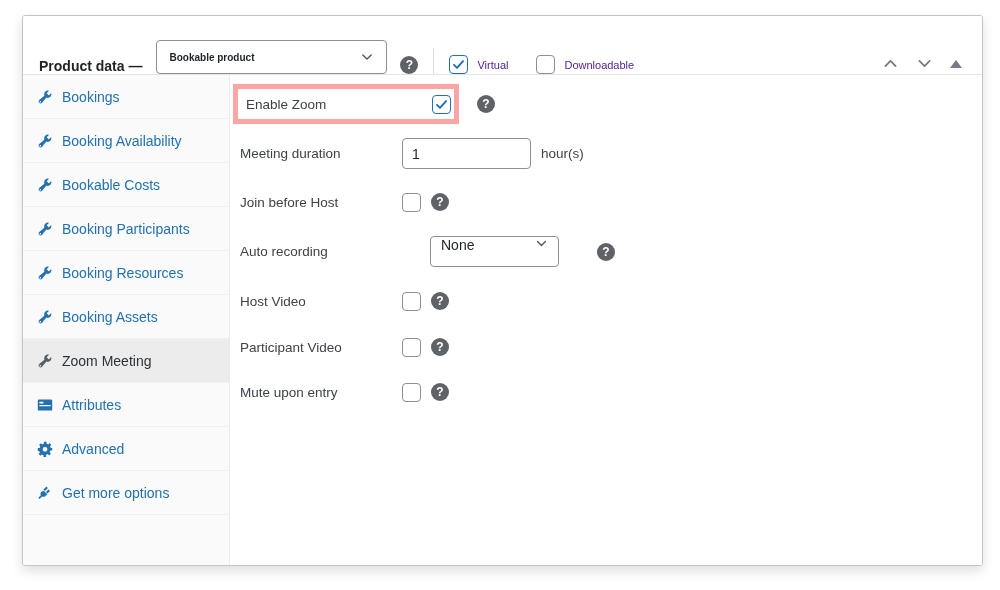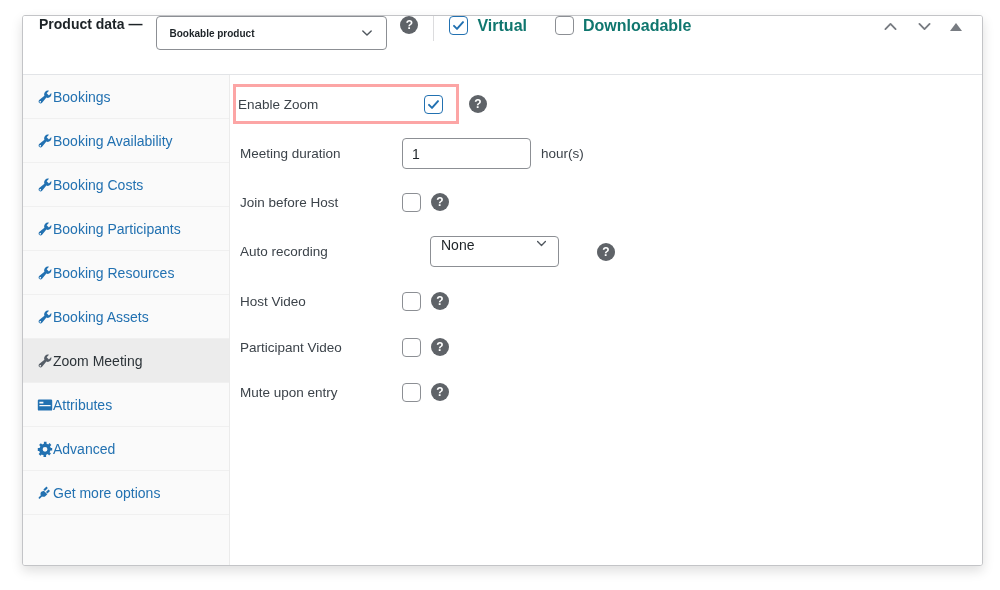--- a/index.html
+++ b/index.html
@@ -5,64 +5,64 @@
   * { box-sizing: border-box; margin: 0; padding: 0; }
   html,body { width:1000px; height:590px; background:#fff;
     font-family:"Liberation Sans","DejaVu Sans",sans-serif; }
   body { position:relative; overflow:hidden; }
 
   .panel { position:absolute; left:22px; top:15px; width:961px; height:551px;
     background:#fff; border:1px solid #c3c4c7; border-radius:3px;
     box-shadow:0 5px 12px rgba(0,0,0,.13); overflow:hidden; }
 
   
-  .hdr { height:59px; display:flex; align-items:flex-start; padding:0 14px 0 16px;
+  .hdr { height:59px; display:flex; align-items:flex-end; padding:0 14px 0 16px;
     border-bottom:1px solid #e2e4e7; background:#fff; }
   .hdr-title { font-size:14px; font-weight:bold; color:#1d2327; white-space:nowrap; }
   .type-select { margin-left:14px; width:231px; height:34px; border:1px solid #8c8f94;
     border-radius:4px; background:#fff; display:flex; align-items:center;
     justify-content:space-between; padding:0 12px; font-size:10px; font-weight:600;
     color:#1d2327; cursor:pointer; }
   .chev-down { flex:none; }
   .help { width:18px; height:18px; border-radius:50%; background:#5f6368; color:#fff;
     font-size:12px; font-weight:bold; display:inline-flex; align-items:center;
     justify-content:center; flex:none; line-height:1; }
   .hdr .help { margin-left:13px; }
   .vdiv { width:1px; height:25px; background:#dcdcde; margin:0 15px; }
-  .hcheck { display:flex; align-items:center; gap:9px; font-size:16px; font-weight:bold;
-    color:#0f766e; margin-right:28px; cursor:pointer; }
+  .hcheck { display:flex; align-items:center; gap:9px; font-size:11px; font-weight:normal;
+    color:#4c1d95; margin-right:28px; cursor:pointer; }
   .cb { width:19px; height:19px; border:1.5px solid #8c8f94; border-radius:4px;
     background:#fff; display:inline-flex; align-items:center; justify-content:center;
     flex:none; cursor:pointer; }
   .cb.checked { border-color:#2271b1; }
   .hdr-controls { margin-left:auto; display:flex; align-items:center; gap:13px;
     padding-right:4px; }
   .ord-btn { background:none; border:none; cursor:pointer; display:flex;
     align-items:center; padding:2px; }
   .tri-up { width:0; height:0; border-left:6px solid transparent;
     border-right:6px solid transparent; border-bottom:8px solid #787c82; }
 
   
   .pbody { display:flex; height:490px; }
   .sidebar { width:207px; background:#fafafa; border-right:1px solid #ebebeb; }
-  .side-item { height:44px; display:flex; align-items:center; 
+  .side-item { height:44px; display:flex; align-items:center; gap:9px;
     padding-left:14px; border-bottom:1px solid #f0f0f0; font-size:14px;
     color:#2271b1; cursor:pointer; background:#fafafa; }
   .side-item .icon { width:16px; height:16px; display:inline-flex; flex:none; }
   .side-item .icon svg { width:16px; height:16px; fill:#2271b1; }
   .side-item.active { background:#ececec; color:#2c3338; }
   .side-item.active .icon svg { fill:#555d66; }
 
   .main { flex:1; position:relative; background:#fff; }
   .frow { position:absolute; left:10px; display:flex; align-items:center; }
   .flbl { width:162px; font-size:13.5px; color:#3c434a; flex:none; }
   .frow .help { margin-left:10px; }
 
   .hl-box { position:absolute; left:3px; top:9px; width:226px; height:40px;
-    border:3px solid #fca5a5; display:flex; align-items:center; padding-left:2px;gap:26px; }
+    border:5px solid #fca5a5; display:flex; align-items:center; padding-left:8px;gap:26px; }
   .hl-box .flbl { width:160px; }
 
   .txt-input { width:129px; height:31px; border:1px solid #8c8f94; border-radius:4px;
     padding:0 9px; font-size:14px; color:#1d2327;
     font-family:"Liberation Sans","DejaVu Sans",sans-serif; }
   .suffix { margin-left:10px; font-size:13.5px; color:#3c434a; }
   .sel { width:129px; height:31px; border:1px solid #8c8f94; border-radius:4px;
     background:#fff; display:flex; align-items:flex-start; justify-content:space-between;
     padding:0 10px; font-size:14px; color:#1d2327; cursor:pointer; }
 
@@ -160,21 +160,21 @@
             </svg>
           </span>
         <span>Booking Availability</span>
       </div>
       <div class="side-item">
         <span class="icon">
             <svg viewBox="0 0 20 20">
               <use href="#i-wrench"></use>
             </svg>
           </span>
-        <span>Booking Costs</span>
+        <span>Bookable Costs</span>
       </div>
       <div class="side-item">
         <span class="icon">
             <svg viewBox="0 0 20 20">
               <use href="#i-wrench"></use>
             </svg>
           </span>
         <span>Booking Participants</span>
       </div>
       <div class="side-item">

